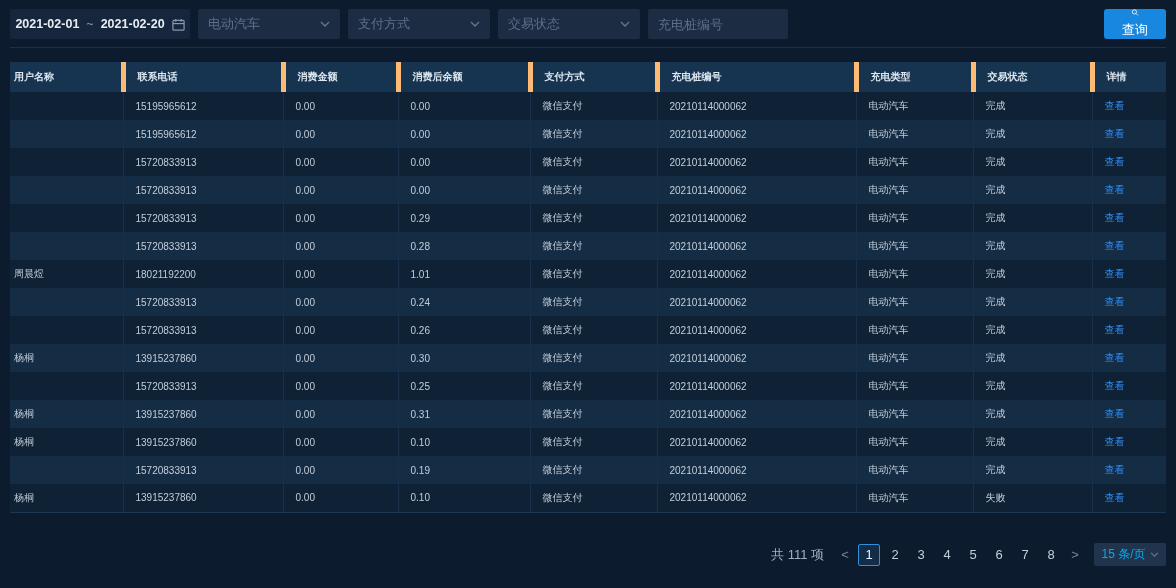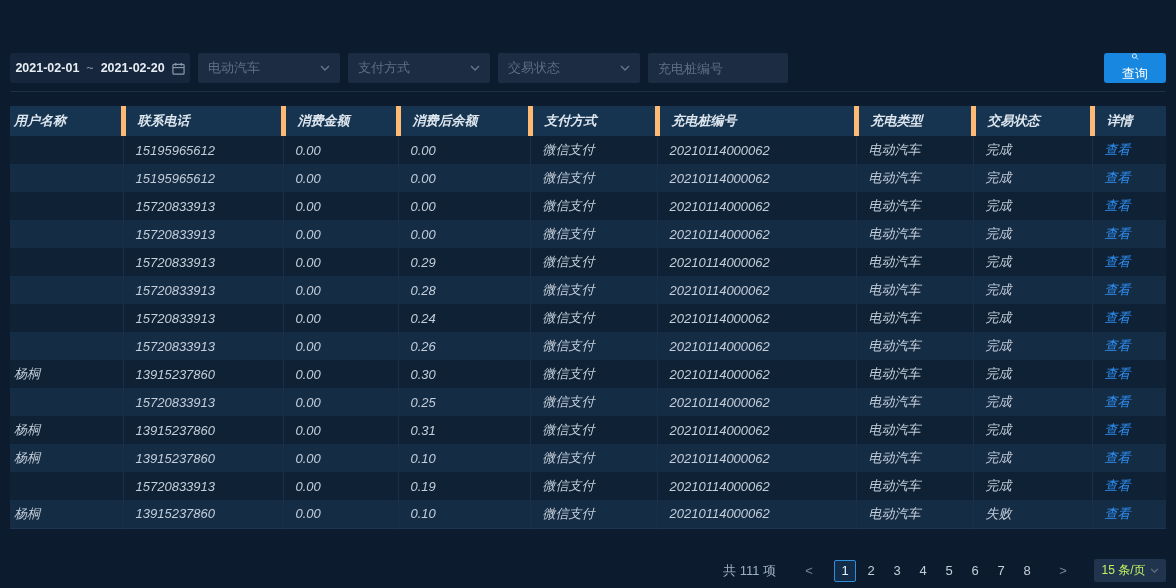--- a/index.html
+++ b/index.html
@@ -3,21 +3,21 @@
 <meta charset="utf-8">
 <style>
   * { margin:0; padding:0; box-sizing:border-box; }
   html,body { width:1176px; height:588px; }
   body {
     background:#0d1b2e;
     font-family:"Liberation Sans","DejaVu Sans",sans-serif;
     color:#c3ced9;
     overflow:hidden;
   }
-  .page { padding:9px 10px 0 10px;margin-top:44px; }
+  .page { padding:9px 10px 0 10px; }
 
   
   .filter-bar { display:flex; align-items:center; gap:8px; height:30px; }
   .date-range {
     width:180px; height:30px; background:#16273d; border-radius:2px;
     display:flex; align-items:center; justify-content:center; gap:7px;
     font-size:12.5px; font-weight:600; color:#e8edf3; cursor:pointer;
   }
   .date-range .tilde { color:#8a97a8; font-weight:400; }
   .icon-cal { width:13px; height:13px; flex:0 0 auto; }
@@ -38,21 +38,21 @@
     background:var(--btn,#1787e0); color:#fff; font-size:13px;
     display:flex; align-items:center; justify-content:center; gap:5px; cursor:pointer;
     font-family:"Liberation Sans","DejaVu Sans",sans-serif;
     flex-direction:column;
   }
   .icon-search { width:12px; height:12px; }
 
   .divider { height:1px; background:#1d3048; margin-top:8px; }
 
   
-  table { width:1156px; border-collapse:collapse; table-layout:fixed; margin-top:14px; font-size:13px;font-style:italic; }
+  table { width:1156px; border-collapse:collapse; table-layout:fixed; margin-top:14px; font-size:10px; }
   col.c1{width:113px} col.c2{width:160px} col.c3{width:115px} col.c4{width:132px}
   col.c5{width:127px} col.c6{width:199px} col.c7{width:117px} col.c8{width:119px}
   col.c9{width:74px}
   thead th {
     height:30px; background:#163450; color:#dde6ee; font-weight:600;
     text-align:left; padding:0 8px 0 12px; border-left:5px solid #fdba74;
     white-space:nowrap; overflow:hidden;
   }
   thead th:first-child { border-left:none; padding-left:4px; }
   tbody td {
@@ -62,39 +62,39 @@
   }
   tbody td:first-child { border-left:none; padding-left:4px; }
   tbody tr:nth-child(odd)  { background:#0e2135; }
   tbody tr:nth-child(even) { background:#152c45; }
   tbody tr:last-child { border-bottom:1px solid #1c3654; }
   a.link { color:var(--link,#2e8ef2); text-decoration:none; cursor:pointer; }
 
   
   .table-footer {
     margin-top:30px; display:flex; justify-content:flex-end; align-items:center;
-    gap:16px; font-size:13px; color:#a9b7c6; height:24px;
+    gap:4px; font-size:13px; color:#a9b7c6; height:24px;
   }
   .total-label { margin-right:8px; color:#9fb0c2; }
   .pg-arrow {
     width:18px; height:22px; display:flex; align-items:center; justify-content:center;
     color:#76879b; cursor:pointer; background:transparent; border:none; font-size:13px;
     font-family:"Liberation Sans","DejaVu Sans",sans-serif;
   }
   .page-num {
     min-width:22px; height:22px; display:flex; align-items:center; justify-content:center;
     background:transparent; border:1px solid transparent; border-radius:2px;
     color:#c3ced9; font-size:13px; cursor:pointer;
     font-family:"Liberation Sans","DejaVu Sans",sans-serif;
   }
   .page-num.active { border-color:#2f8fd8; color:#e3f1ff; background:#132c47; }
   .page-size {
     margin-left:6px; width:72px; height:23px; background:#20344d; border-radius:2px;
     display:flex; align-items:center; justify-content:center; gap:4px;
-    font-size:12px; color:#bef264; cursor:pointer;
+    font-size:12px; color:#0ea5e9; cursor:pointer;
   }
 </style>
 </head>
 <body>
 
 <div class="page">
 
   <div class="filter-bar">
     <div class="date-range">
       <span>2021-02-01</span>
@@ -231,20 +231,31 @@
     <td>15720833913</td>
     <td>0.00</td>
     <td>0.28</td>
     <td>微信支付</td>
     <td>20210114000062</td>
     <td>电动汽车</td>
     <td>完成</td>
     <td><a class="link">查看</a></td>
   </tr>
 
+  <tr>
+    <td>周晨煜</td>
+    <td>18021192200</td>
+    <td>0.00</td>
+    <td>1.01</td>
+    <td>微信支付</td>
+    <td>20210114000062</td>
+    <td>电动汽车</td>
+    <td>完成</td>
+    <td><a class="link">查看</a></td>
+  </tr>
 
   <tr>
     <td></td>
     <td>15720833913</td>
     <td>0.00</td>
     <td>0.24</td>
     <td>微信支付</td>
     <td>20210114000062</td>
     <td>电动汽车</td>
     <td>完成</td>

